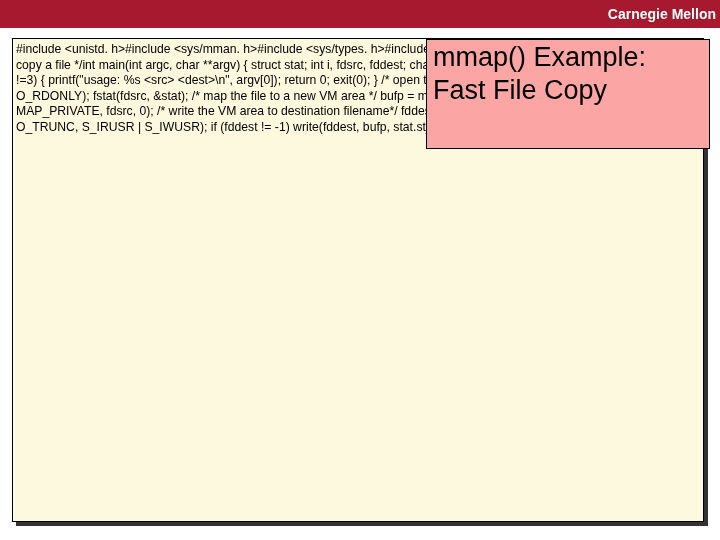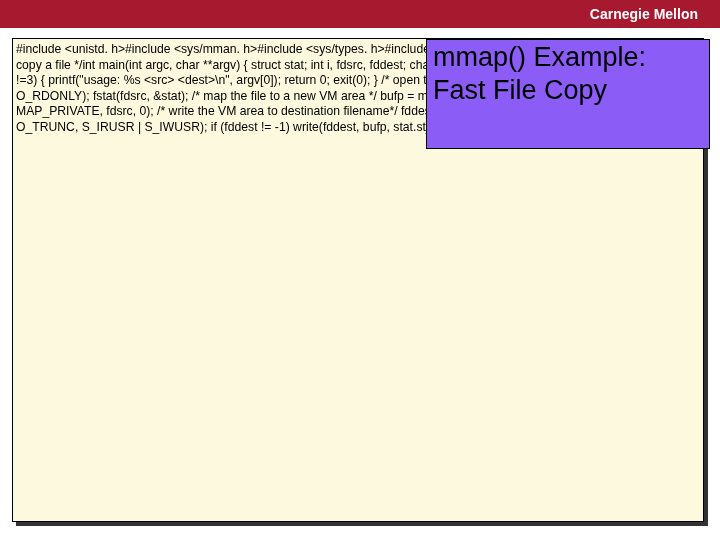--- a/index.html
+++ b/index.html
@@ -10,21 +10,21 @@
       font-family: Arial, Helvetica, sans-serif;
       overflow: hidden;
     }
     .header-bar {
       width: 100%;
       height: 28px;
       background: #a6192e;
       display: flex;
       justify-content: flex-end;
       align-items: center;
-      padding-right: 22px;
+      padding-right: 4px;
     }
     .brand {
       color: #ffffff;
       font-size: 14px;
       font-weight: bold;
     }
     .slide-area {
       width: 100%;
       height: calc(100% - 28px);
       background: #ffffff;
@@ -58,21 +58,21 @@
       font-family: Arial, Helvetica, sans-serif;
       color: #000000;
       overflow: hidden;
     }
     .title-box {
       position: absolute;
       top: 11px;
       left: 426px;
       width: 284px;
       height: 110px;
-      background: #8b5cf6;
+      background: #fca5a5;
       border: 1px solid #000000;
       color: #000000;
       font-size: 27px;
       line-height: 1.22;
       padding: 1px 6px;
       font-family: Arial, Helvetica, sans-serif;
     }
   </style>
 </head>
 <body>

